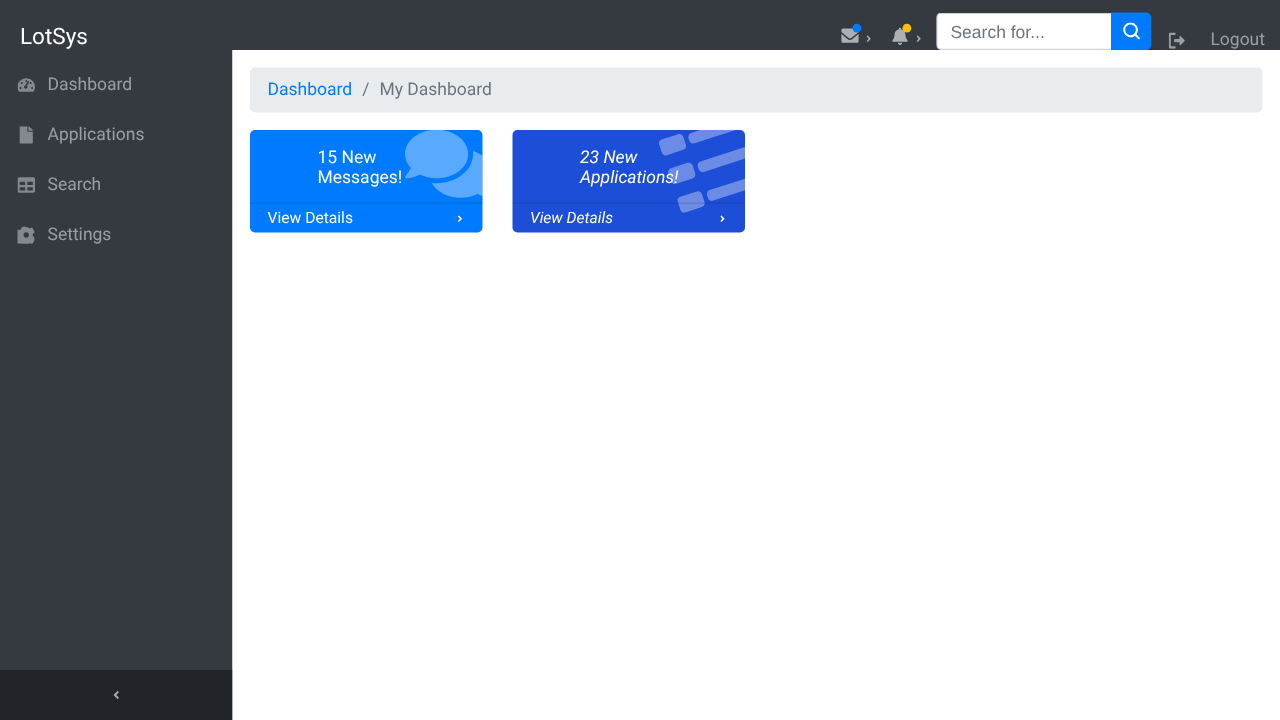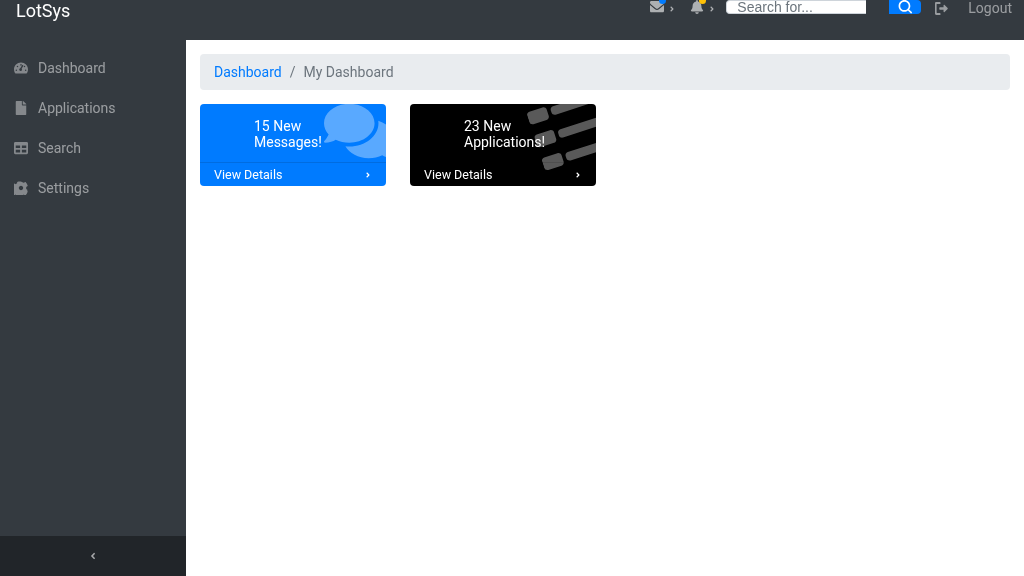--- a/index.html
+++ b/index.html
@@ -1,31 +1,31 @@
 <!DOCTYPE html>
 <html><head>
 <meta charset="utf-8">
 <style>
   * { box-sizing: border-box; margin: 0; padding: 0; }
   html, body { height: 100%; font-family: -apple-system, BlinkMacSystemFont, "Segoe UI", Roboto, "Helvetica Neue", Arial, sans-serif; font-size: 14px; }
   body { display: flex; flex-direction: column; width: 1024px; height: 576px; overflow: hidden; background: #fff; }
 
   
-  .topbar { height: 40px; background: #343a40; display: flex; align-items: flex-start; padding: 0 12px; color: #fff; position: relative; z-index: 5; }
+  .topbar { height: 40px; background: #343a40; display: flex; align-items: flex-end; padding: 0 12px; color: #fff; position: relative; z-index: 5; }
   .brand { font-size: 18px; font-weight: 400; color: #fff; padding-left: 4px; }
   .top-spacer { flex: 1; }
   .top-icons { display: flex; align-items: center; gap: 14px; margin-right: 10px; }
   .top-icon-group { display: flex; align-items: center; gap: 4px; color: rgba(255,255,255,0.6); cursor: pointer; position: relative; }
   .top-icon-group svg { width: 14px; height: 14px; fill: rgba(255,255,255,0.6); }
   .badge-dot { position: absolute; top: -3px; left: 9px; width: 7px; height: 7px; border-radius: 50%; }
   .badge-blue { background: #007bff; }
   .badge-yellow { background: #ffc107; }
   .chevron-small { width: 8px !important; height: 8px !important; }
 
-  .search-wrap { display: flex; align-items: stretch; height: 14px; gap: 23px; }
+  .search-wrap { display: flex; align-items: stretch; height: 30px; }
   .search-input { width: 140px; border: 1px solid #ced4da; border-right: none; border-radius: 4px 0 0 4px; padding: 0 10px; font-size: 14px; outline: none; }
   .search-input::placeholder { color: #6c757d; }
   .search-btn { width: 32px; background: #007bff; border: none; border-radius: 0 4px 4px 0; display: flex; align-items: center; justify-content: center; cursor: pointer; }
   .search-btn svg { width: 14px; height: 14px; fill: #fff; }
 
   .logout { display: flex; align-items: center; gap: 20px; color: rgba(255,255,255,0.5); margin-left: 14px; cursor: pointer; font-size: 14px; }
   .logout svg { width: 13px; height: 13px; fill: rgba(255,255,255,0.5); }
 
   
   .layout { flex: 1; display: flex; overflow: hidden; }
@@ -40,21 +40,21 @@
   .content { flex: 1; padding: 14px; overflow: auto; }
 
   .breadcrumb { background: #e9ecef; border-radius: 4px; padding: 10px 14px; display: flex; align-items: center; gap: 8px; font-size: 14px; margin-bottom: 14px; }
   .breadcrumb .crumb-link { color: #007bff; cursor: pointer; }
   .breadcrumb .sep { color: #6c757d; }
   .breadcrumb .crumb-current { color: #6c757d; }
 
   .cards { display: flex; gap: 24px; }
   .card { width: 186px; border-radius: 4px; color: #fff; overflow: hidden; position: relative; }
   .card-blue { background: #007bff; }
-  .card-yellow { background: #000000; }
+  .card-yellow { background: #1d4ed8; font-style: italic; }
   .card-body { padding: 14px 14px 12px 14px; position: relative; min-height: 38px; display: flex; align-items: center; }
   .card-title { font-size: 14px; font-weight: 400; position: relative; z-index: 2; margin-left: 40px; }
   .card-title .count { font-weight: 400; }
   .card-icon { position: absolute; right: -8px; top: -8px; opacity: 0.35; z-index: 1; }
   .card-icon svg { width: 70px; height: 70px; fill: #fff; }
   .card-footer { display: flex; align-items: center; justify-content: space-between; padding: 4px 14px; font-size: 12.5px; cursor: pointer; border-top: 1px solid rgba(0,0,0,0.12); position: relative; z-index: 2; }
   .card-footer svg { width: 8px; height: 8px; fill: #fff; }
 
   .page-footer { height: 40px; background: #e9ecef; display: flex; align-items: center; justify-content: center; font-size: 13px; color: #212529; }
 </style>

